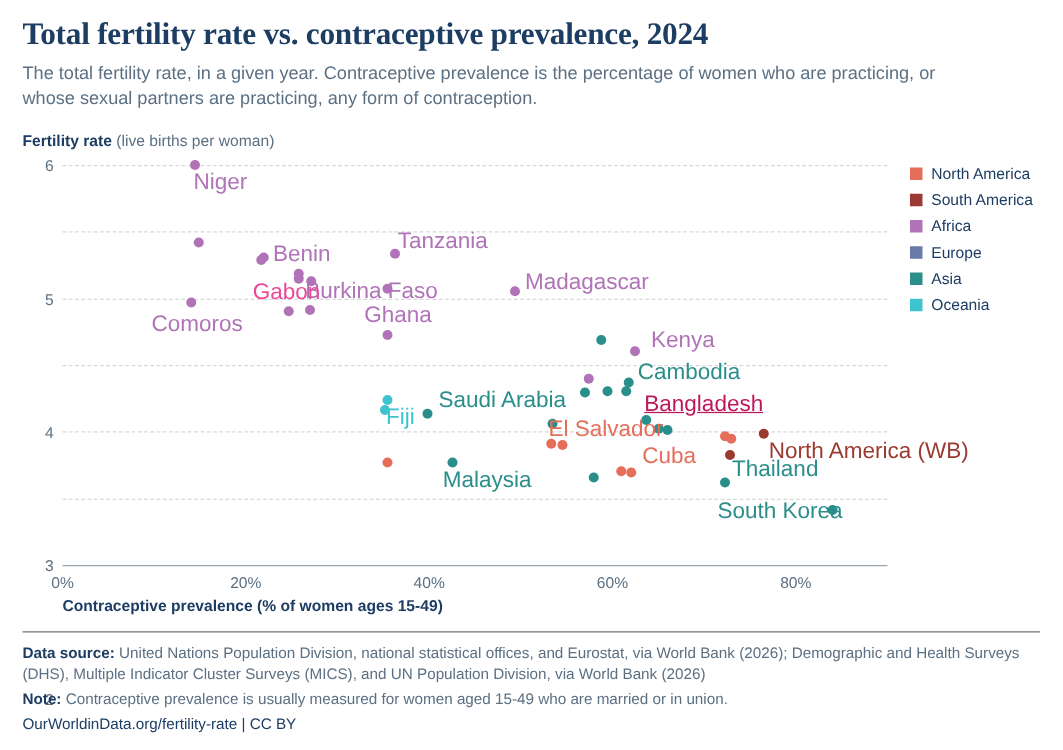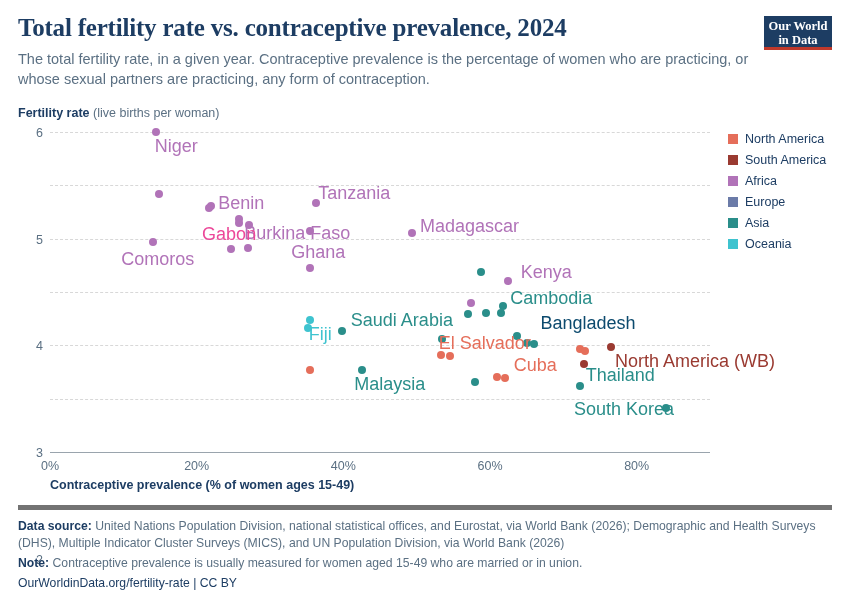--- a/index.html
+++ b/index.html
@@ -150,21 +150,21 @@
     height: 10px;
     margin-right: 7px;
     flex: 0 0 auto;
   }
 
   .footer {
     position: absolute;
     left: 18px;
     right: 18px;
     top: 505px;
-    border-top: 5px solid #737373;
+    border-top: 1px solid #737373;
     padding-top: 8px;
     font-size: 12.2px;
     color: #5b7083;
     line-height: 1.38;
   }
   .footer b {
     color: #1d3d63;
     font-weight: 700;
   }
   .footer .row {
@@ -176,24 +176,20 @@
   }
 </style>
 </head>
 <body>
 
 <div class="page">
 
   <h1 class="title">Total fertility rate vs. contraceptive prevalence, 2024</h1>
   <p class="subtitle">The total fertility rate, in a given year. Contraceptive prevalence is the percentage of women who are practicing, or whose sexual partners are practicing, any form of contraception.</p>
 
-  <div class="owid-logo">
-    <div>Our World</div>
-    <div>in Data</div>
-  </div>
 
   <div class="axis-header">
     <b>Fertility rate</b><span> (live births per woman)</span>
   </div>
 
   <div class="chart-area">
     <div class="plot" id="plot">
         <div class="axis-line" style="top: 320px;"></div>
         <div class="gridline" style="top: 266.667px;"></div>
         <div class="gridline" style="top: 213.333px;">
@@ -247,21 +243,21 @@
         <div class="dot-label" style="left: 501.2px; top: 166.4px; color: rgb(42, 142, 138);">Cambodia</div>
         <div class="dot" style="left: 418px; top: 182.4px; background: rgb(42, 142, 138);"></div>
         <div class="dot" style="left: 436.333px; top: 181.333px; background: rgb(42, 142, 138);"></div>
         <div class="dot" style="left: 451px; top: 181.333px; background: rgb(42, 142, 138);"></div>
         <div class="dot" style="left: 260.333px; top: 188.267px; background: rgb(62, 195, 207);"></div>
         <div class="dot-label" style="left: 270.333px; top: 202.267px; color: rgb(62, 195, 207);">Fiji</div>
         <div class="dot" style="left: 258.133px; top: 195.733px; background: rgb(62, 195, 207);"></div>
         <div class="dot" style="left: 291.867px; top: 198.933px; background: rgb(42, 142, 138);"></div>
         <div class="dot-label" style="left: 351.867px; top: 187.933px; color: rgb(42, 142, 138);">Saudi Arabia</div>
         <div class="dot" style="left: 467.133px; top: 204.267px; background: rgb(42, 142, 138);"></div>
-        <div class="dot-label" style="left: 538px; top: 191.267px; color: #0c4a6e;">Bangladesh</div>
+        <div class="dot-label" style="left: 513px; top: 191.267px; color: #be185d; text-decoration: underline;">Bangladesh</div>
         <div class="dot" style="left: 392.333px; top: 206.933px; background: rgb(42, 142, 138);"></div>
         <div class="dot" style="left: 476.667px; top: 210.667px; background: rgb(42, 142, 138);"></div>
         <div class="dot" style="left: 484px; top: 212.267px; background: rgb(42, 142, 138);"></div>
         <div class="dot" style="left: 561px; top: 214.933px; background: rgb(154, 58, 49);"></div>
         <div class="dot-label" style="left: 645px; top: 228.933px; color: rgb(154, 58, 49);">North America (WB)</div>
         <div class="dot" style="left: 530.2px; top: 217.067px; background: rgb(229, 110, 90);"></div>
         <div class="dot" style="left: 535.333px; top: 218.667px; background: rgb(229, 110, 90);"></div>
         <div class="dot" style="left: 390.867px; top: 222.933px; background: rgb(229, 110, 90);"></div>
         <div class="dot-label" style="left: 434.867px; top: 210.933px; color: rgb(229, 110, 90);">El Salvador</div>
         <div class="dot" style="left: 399.667px; top: 224px; background: rgb(229, 110, 90);"></div>

